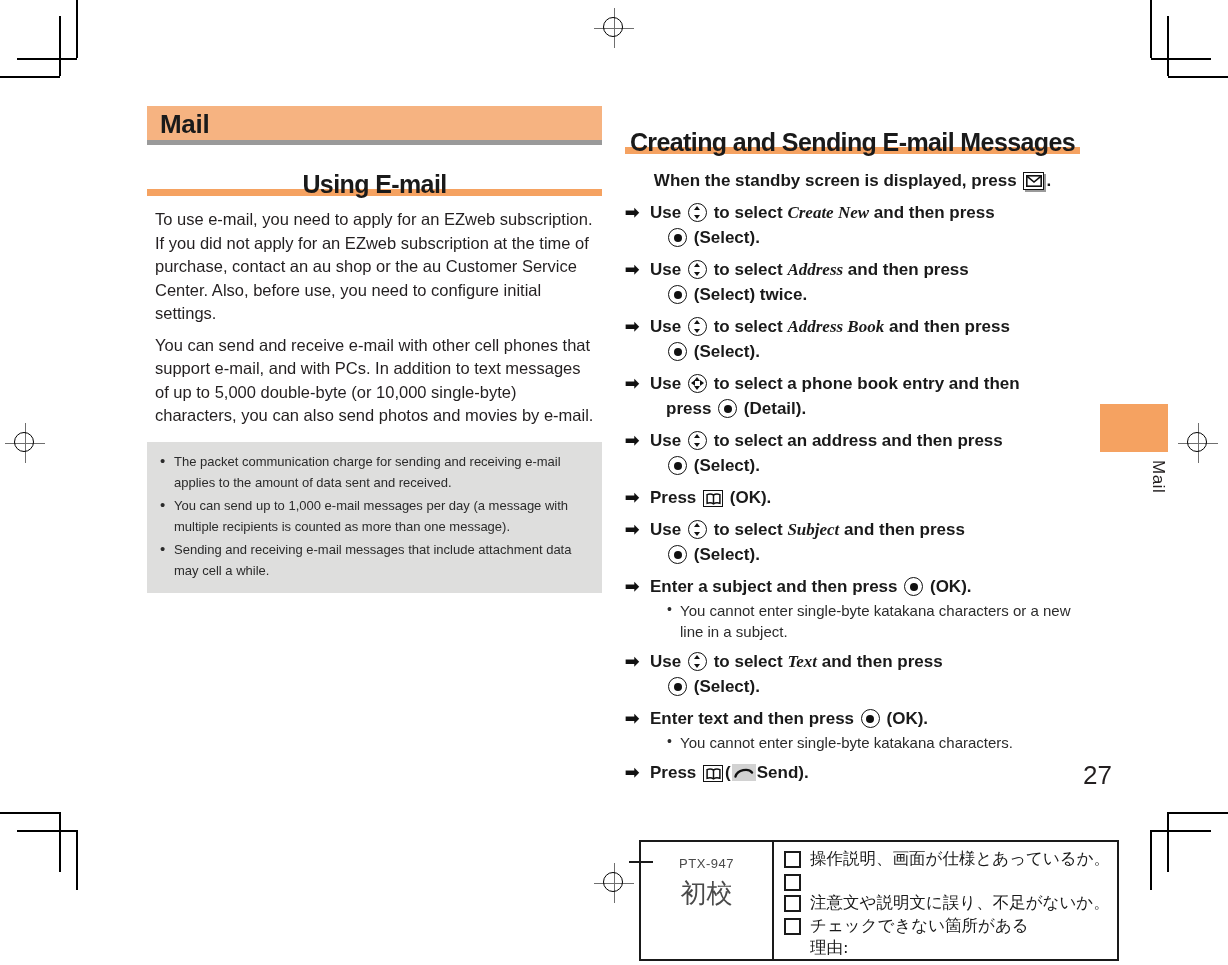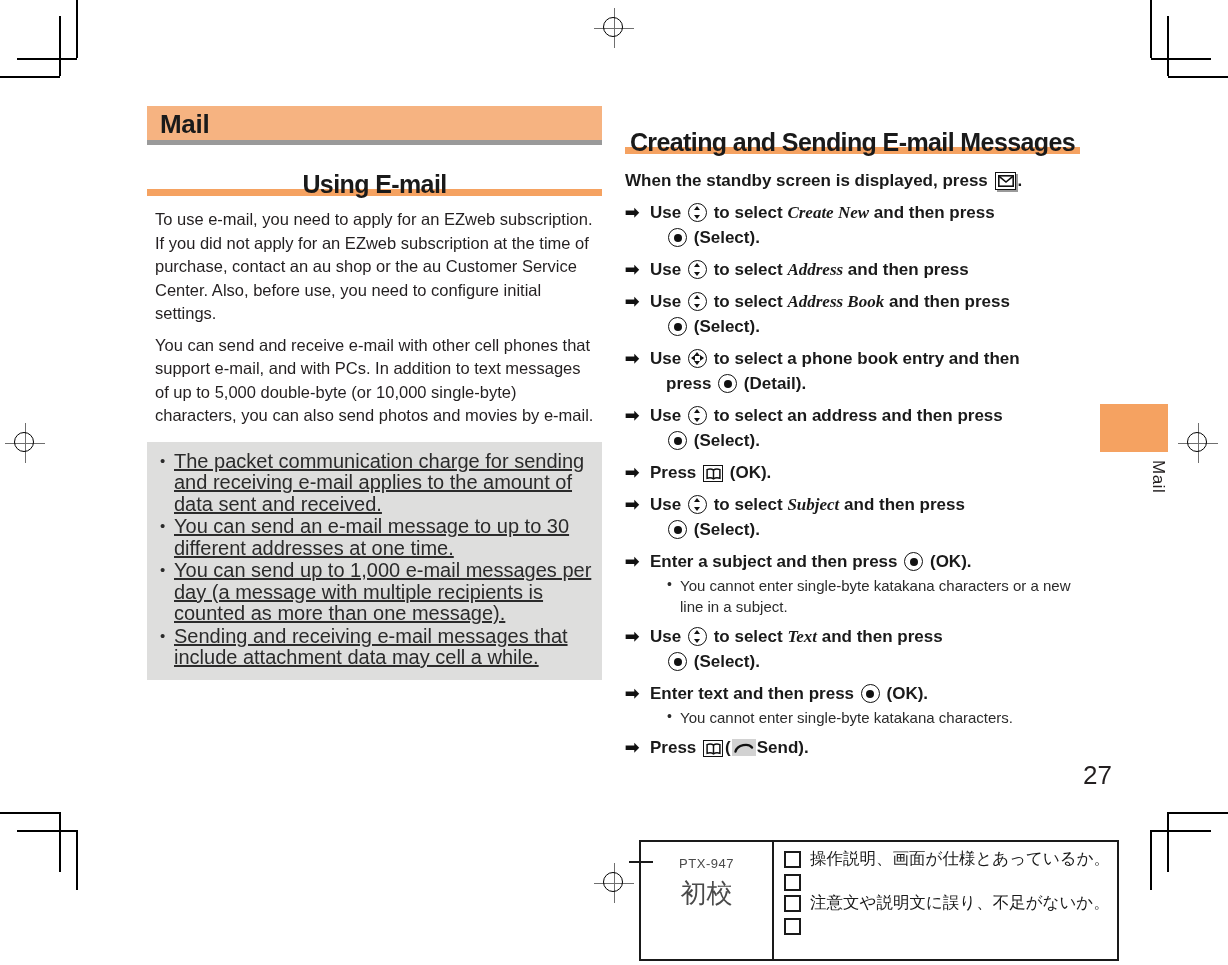--- a/index.html
+++ b/index.html
@@ -121,41 +121,41 @@
     padding: 9px 10px 10px 10px;
     box-sizing: border-box;
   }
   ul.bullets {
     margin: 0; padding: 0;
     list-style: none;
   }
   ul.bullets li {
     position: relative;
     padding-left: 17px;
-    font-size: 20px;
+    font-size: 13px;
     line-height: 21.5px;
     color: #2b2b2b;
     margin-bottom: 1px;
-    text-decoration: underline;
   }
   ul.bullets li::before {
     content: "\2022";
     position: absolute;
     left: 3px; top: -1px;
     font-size: 15px;
     color: #2b2b2b;
   }
 
   
   .lead {
     margin: 13px 0 0 0;
     font-size: 17px;
     font-weight: bold;
     line-height: 24px;
     color: #1a1a1a;
+    text-align: center;
   }
   ol.steps { margin: 0; padding: 0; list-style: none; }
   ol.steps > li {
     position: relative;
     padding-left: 25px;
     margin-top: 7px;
     font-size: 17px;
     font-weight: bold;
     line-height: 25px;
     color: #1a1a1a;
@@ -415,21 +415,20 @@
     </div>
 
     <div class="body-block">
       <p class="body">To use e-mail, you need to apply for an EZweb subscription. If you did not apply for an EZweb subscription at the time of purchase, contact an au shop or the au Customer Service Center. Also, before use, you need to configure initial settings.</p>
       <p class="body">You can send and receive e-mail with other cell phones that support e-mail, and with PCs. In addition to text messages of up to 5,000 double-byte (or 10,000 single-byte) characters, you can also send photos and movies by e-mail.</p>
     </div>
 
     <div class="notebox">
       <ul class="bullets">
         <li>The packet communication charge for sending and receiving e-mail applies to the amount of data sent and received.</li>
-        <li>You can send an e-mail message to up to 30 different addresses at one time.</li>
         <li>You can send up to 1,000 e-mail messages per day (a message with multiple recipients is counted as more than one message).</li>
         <li>Sending and receiving e-mail messages that include attachment data may cell a while.</li>
       </ul>
     </div>
   </div>
 
   <div class="col col-right">
 
     <div class="section-head wide">
       <span class="rule"></span>
@@ -461,20 +460,24 @@
         </span>
       </li>
 
       <li>
         <span class="arrow">➡</span>
         <span>Use</span>
         <span class="ic ic-nav"><i class="up"></i><i class="down"></i></span>
         <span>to select</span>
         <span class="ital">Address</span>
         <span>and then press</span>
+        <span class="indent2">
+          <span class="ic ic-center"><i></i></span>
+          <span>(Select) twice.</span>
+        </span>
       </li>
 
       <li>
         <span class="arrow">➡</span>
         <span>Use</span>
         <span class="ic ic-nav"><i class="up"></i><i class="down"></i></span>
         <span>to select</span>
         <span class="ital">Address Book</span>
         <span>and then press</span>
         <span class="indent2">
@@ -600,17 +603,21 @@
       </div>
       <div class="checkline">
         <div class="checkbox"></div>
       </div>
       <div class="checkline">
         <div class="checkbox"></div>
         <div class="checktext">注意文や説明文に誤り、不足がないか。</div>
       </div>
       <div class="checkline">
         <div class="checkbox"></div>
+        <div>
+          <div class="checktext">チェックできない箇所がある</div>
+          <div class="checktext">理由:</div>
+        </div>
       </div>
     </div>
   </div>
 
 </div>
 
 </body></html>

